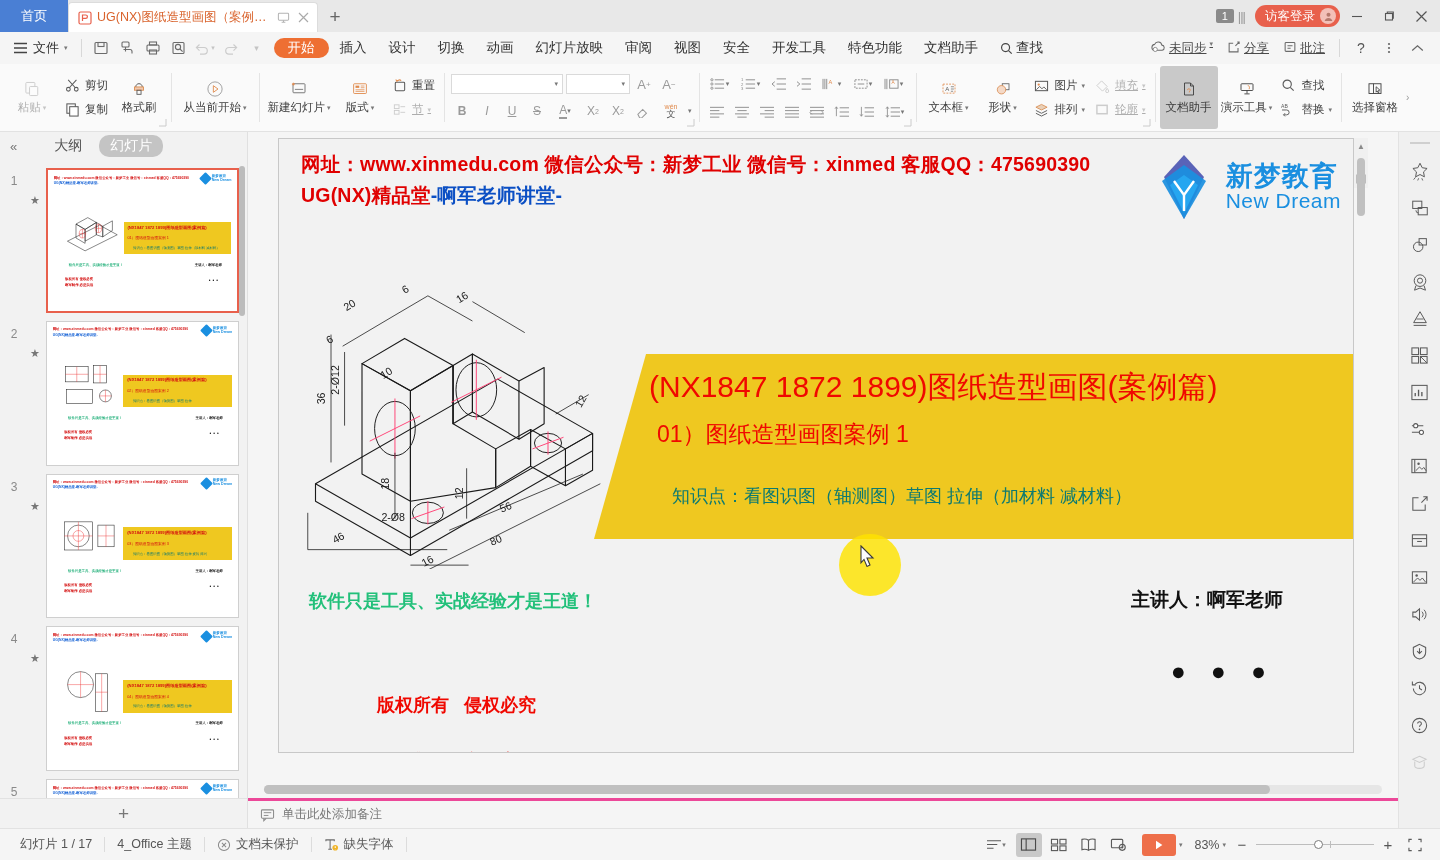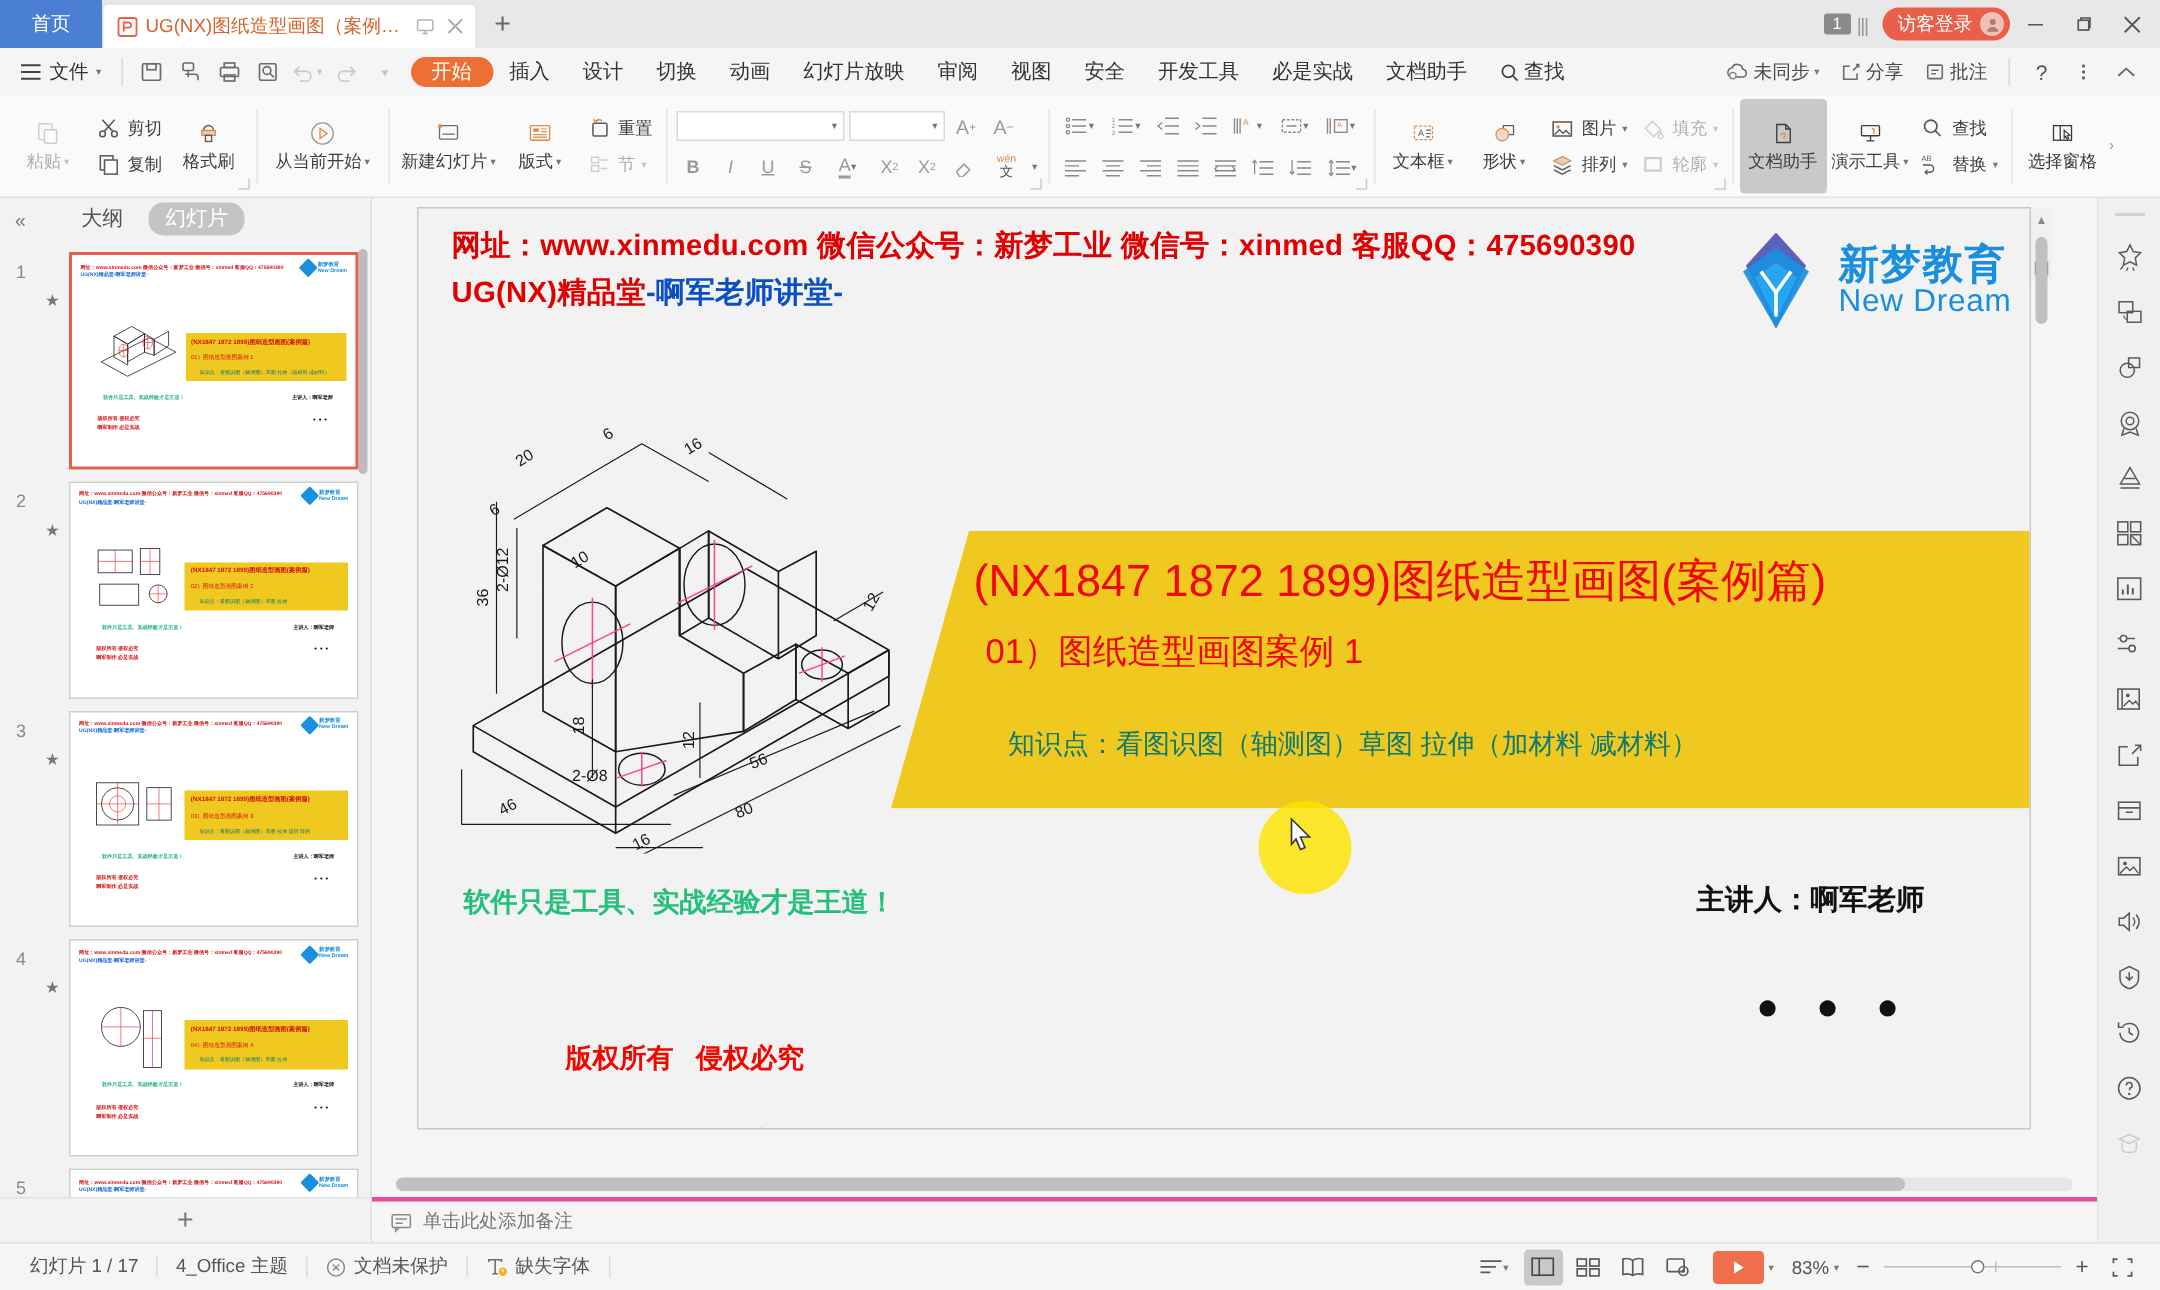--- a/index.html
+++ b/index.html
@@ -43,34 +43,34 @@
   .menubar { height:32px; background:#f5f5f5; display:flex; align-items:center; padding:0 6px; gap:0; }
   .mfile { display:flex;align-items:center;gap:5px;padding:0 7px;height:24px;font-size:13px;color:#333;cursor:pointer;}
   .msep { width:1px;height:18px;background:#d8d8d8;margin:0 6px;}
   .qicon { width:26px;height:24px;display:flex;align-items:center;justify-content:center;color:#666;cursor:pointer;}
   .qicon.dis { opacity:.38; }
   .menu-items { display:flex; align-items:center; gap:0; margin-left:4px;}
   .mitem { font-size:13.5px;color:#333;padding:3px 11px;cursor:pointer;white-space:nowrap;}
   .mitem.active { background:#ee6f33;color:#fff;border-radius:11px;padding:1px 14px;}
   .mitem.find { display:flex;align-items:center;gap:3px;}
   .menu-right { margin-left:auto; display:flex;align-items:center;gap:2px;padding-right:4px;}
-  .mr { display:flex;align-items:center;gap:3px;font-size:12.5px;color:#4a4a4a;padding:3px 6px;cursor:pointer;}
+  .mr { display:flex;align-items:flex-start;gap:3px;font-size:12.5px;color:#4a4a4a;padding:3px 6px;cursor:pointer;text-decoration:underline;}
   .mr-ico { width:26px;height:24px;display:flex;align-items:center;justify-content:center;color:#666;cursor:pointer;}
 
   
   .ribbon { height:68px; background:#fafafa; border-bottom:1px solid #e2e2e2; display:flex; align-items:stretch; padding:2px 0; }
   .grp { display:flex; align-items:stretch; padding:0 5px; position:relative; }
   .grp + .grp::before { content:""; position:absolute; left:0; top:7px; bottom:7px; width:1px; background:#e4e4e4; }
   .bigbtn { width:54px; display:flex;flex-direction:column;align-items:center;justify-content:center;gap:2px;cursor:pointer;padding:2px; }
   .bigbtn.dis { opacity:.4; }
   .bigbtn.sel { background:#c9c9c9; border-radius:3px; }
   .bigbtn .lbl { font-size:11.5px;color:#3d3d3d;white-space:nowrap;display:flex;align-items:center;gap:2px;}
   .colstack { display:flex;flex-direction:column;justify-content:center;gap:2px;}
   .smbtn { display:flex;align-items:center;gap:4px;font-size:11.5px;color:#3d3d3d;padding:2px 4px;cursor:pointer;white-space:nowrap;border-radius:3px;}
-  .smbtn.dis{opacity:.4;}
+  .smbtn.dis{opacity:.4;text-decoration:underline;}
   .iconbox { width:18px;height:18px;display:flex;align-items:center;justify-content:center;flex:none;}
   .caret { font-size:7px;color:#777;}
   .fontrow { display:flex;align-items:center;gap:3px;padding:2px 2px; }
   .fontbox { height:20px;border:1px solid #dadada;background:#fff;display:flex;align-items:center;justify-content:flex-end;padding:0 4px;color:#999;font-size:10px;}
   .tinybtn { width:22px;height:20px;display:flex;align-items:center;justify-content:center;color:#888;cursor:pointer;border-radius:2px;font-size:12px;}
   .grp-launch { position:absolute; right:4px; bottom:2px; width:9px;height:9px;opacity:.35;cursor:pointer;}
 
   
   .mid { flex:1; display:flex; min-height:0; }
 
@@ -288,21 +288,21 @@
       <div class="mitem active">开始</div>
       <div class="mitem">插入</div>
       <div class="mitem">设计</div>
       <div class="mitem">切换</div>
       <div class="mitem">动画</div>
       <div class="mitem">幻灯片放映</div>
       <div class="mitem">审阅</div>
       <div class="mitem">视图</div>
       <div class="mitem">安全</div>
       <div class="mitem">开发工具</div>
-      <div class="mitem">必是实战</div>
+      <div class="mitem">特色功能</div>
       <div class="mitem">文档助手</div>
       <div class="mitem find">
         <svg width="13" height="13" viewBox="0 0 14 14">
             <circle cx="6" cy="6" r="4.3" fill="none" stroke="#444" stroke-width="1.25"></circle>
             <path d="M9.2 9.2l3.4 3.4" stroke="#444" stroke-width="1.25"></path>
           </svg>
         <span>查找</span>
       </div>
     </div>
 

